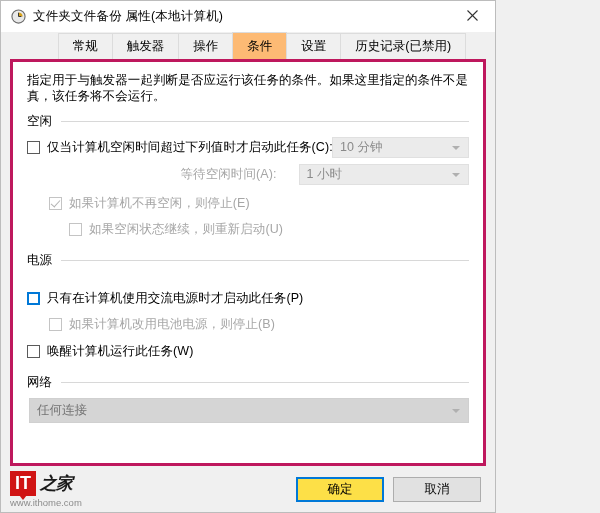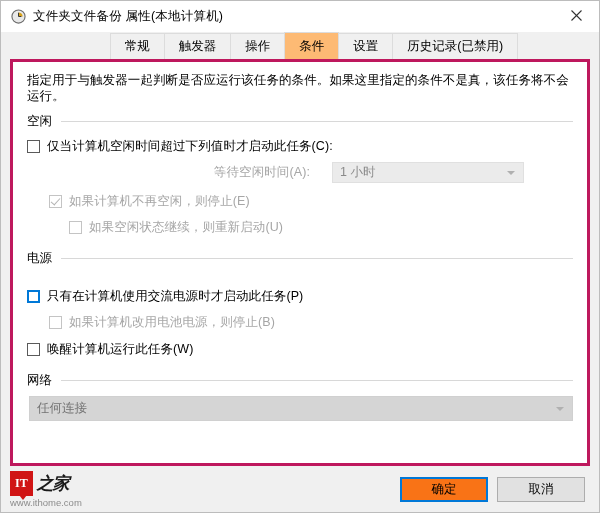--- a/index.html
+++ b/index.html
@@ -12,21 +12,21 @@
     background: #f0f0f0;
     font-family: "Liberation Sans", "DejaVu Sans", sans-serif;
     font-size: 12px;
     color: #000;
     overflow: hidden;
     -webkit-font-smoothing: antialiased;
   }
   .window {
     position: absolute;
     left: 0; top: 0;
-    width: 600px;
+    width: 496px;
     height: 513px;
     background: #f0f0f0;
     border: 1px solid #bcbcbc;
     box-sizing: border-box;
     display: flex;
     flex-direction: column;
   }
 
   
   .titlebar {
@@ -254,44 +254,44 @@
     color: #000;
     font-family: "Liberation Sans", "DejaVu Sans", sans-serif;
     display: flex;
     align-items: center;
     justify-content: center;
     margin-left: 9px;
     cursor: default;
   }
   .btn.default {
     border: 2px solid #0078d7;
-    background: #f97316;
+    background: #fde047;
   }
 
   
   .watermark {
     position: absolute;
     left: 9px;
     bottom: 4px;
     width: 120px;
     pointer-events: none;
   }
   .wm-logo {
     display: flex;
     align-items: center;
     height: 26px;
   }
   .wm-it {
     background: #d01414;
     color: #ffffff;
     font-weight: bold;
-    font-size: 12px;
+    font-size: 18px;
     line-height: 18px;
     padding: 3px 5px 4px 5px;
-    font-family: Liberation Serif, serif;
+    font-family: Liberation Sans, sans-serif;
     letter-spacing: 0px;
     position: relative;
   }
   .wm-it::after {
     content: "";
     position: absolute;
     left: 9px;
     bottom: -4px;
     width: 0; height: 0;
     border-left: 4px solid transparent;
@@ -366,20 +366,24 @@
       <div class="group-head">
         <span>空闲</span>
         <span class="rule"></span>
       </div>
 
       <div class="row" style="margin-top:7px;">
         <div class="cbox-line" style="width:305px;">
           <span class="cbox"></span>
           <span class="lbl">仅当计算机空闲时间超过下列值时才启动此任务(C):</span>
         </div>
+        <div class="combo" style="width:192px;">
+          <span>10 分钟</span>
+          <span class="arrow"></span>
+        </div>
       </div>
 
       <div class="row" style="margin-top:6px;">
         <div style="width:305px; text-align:right; padding-right:22px; box-sizing:border-box;">
           <span class="lbl disabled">等待空闲时间(A):</span>
         </div>
         <div class="combo" style="width:192px;">
           <span>1 小时</span>
           <span class="arrow"></span>
         </div>

